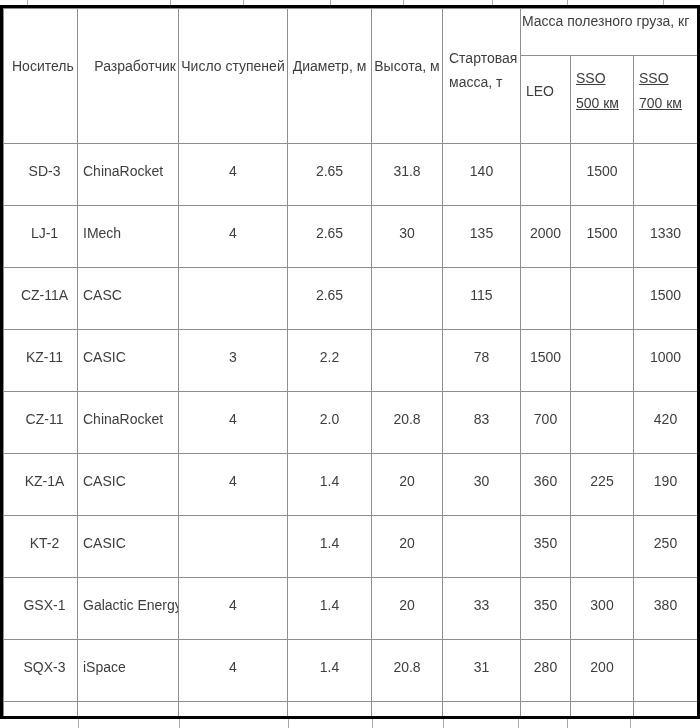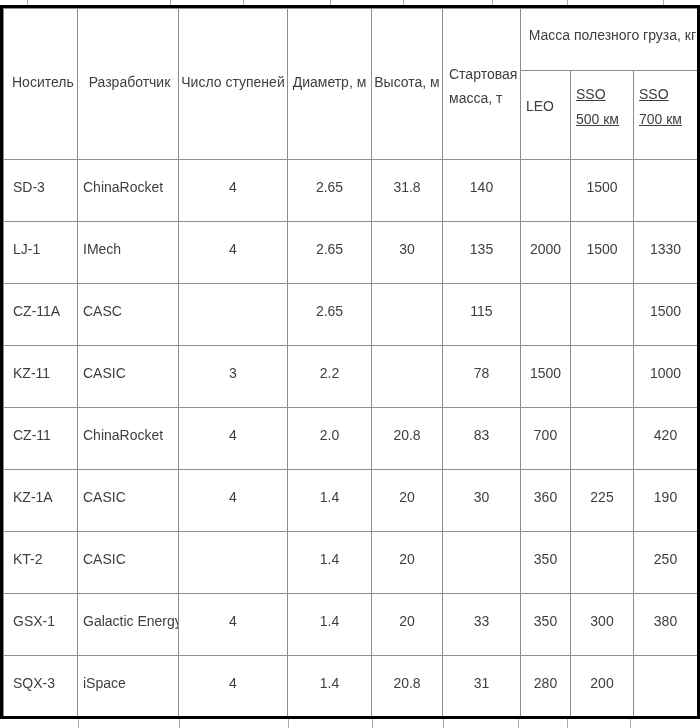--- a/index.html
+++ b/index.html
@@ -31,49 +31,49 @@
     border:1px solid var(--grid,#8e8e8e);
     font-weight:normal;
     overflow:hidden;
     white-space:nowrap;
     background:var(--background,#fff);
   }
   
   th.h{
     height:110px;
     vertical-align:middle;
-    padding:18px 2px 22px 2px;
+    padding:2px 2px 22px 2px;
     text-align:center;
   }
   th.h.left0{text-align:left;padding-left:8px;}
-  th.h.left1{text-align:center;padding-left:5px;}
+  th.h.left1{text-align:right;padding-left:5px;}
   th.h.lm{
     text-align:left;padding-left:6px;
     white-space:normal;line-height:24px;padding-bottom:14px;
   }
   th.pg{
     height:40px;
     vertical-align:top;
-    text-align:right;
-    padding-top:18px;
+    text-align:left;
+    padding-top:4px;
   }
   th.sub{
     height:70px;
     vertical-align:middle;
     text-align:left;
     padding:0 2px 16px 5px;
     line-height:25px;
   }
   th.sub .ln{display:block;text-decoration:underline;}
   tbody td{
     height:51px;
     vertical-align:middle;
     padding-bottom:9px;
   }
-  td.c0{text-align:left;padding-left:9px;}
+  td.c0{text-align:center;padding-left:9px;}
   td.c1{text-align:left;padding-left:5px;}
   td.c2,td.c3,td.c4,td.c5,td.c6,td.c7,td.c8{text-align:center;}
 </style>
 </head>
 <body>
 
 <div class="sliver sliver-top">
   <div class="vline" style="left:27px"></div>
   <div class="vline" style="left:170px"></div>
   <div class="vline" style="left:243px"></div>

